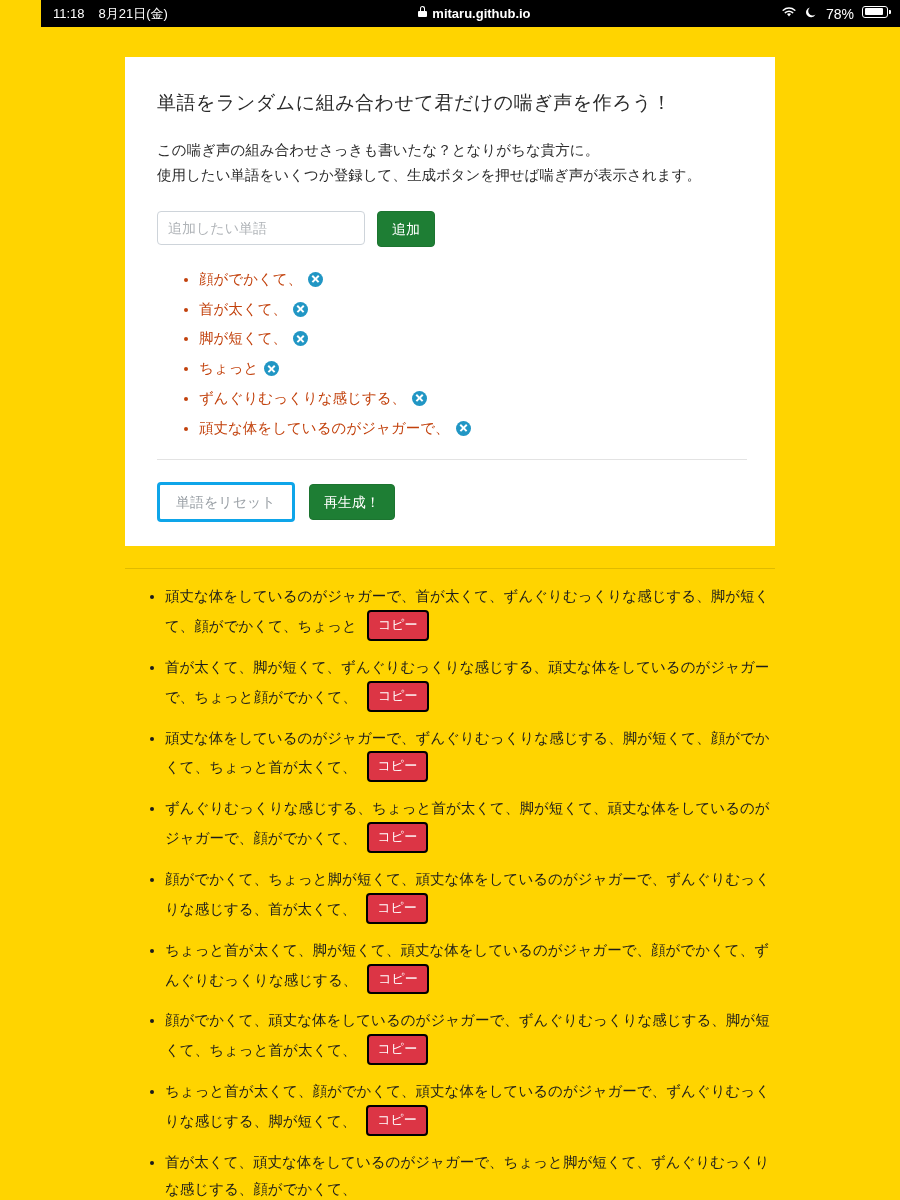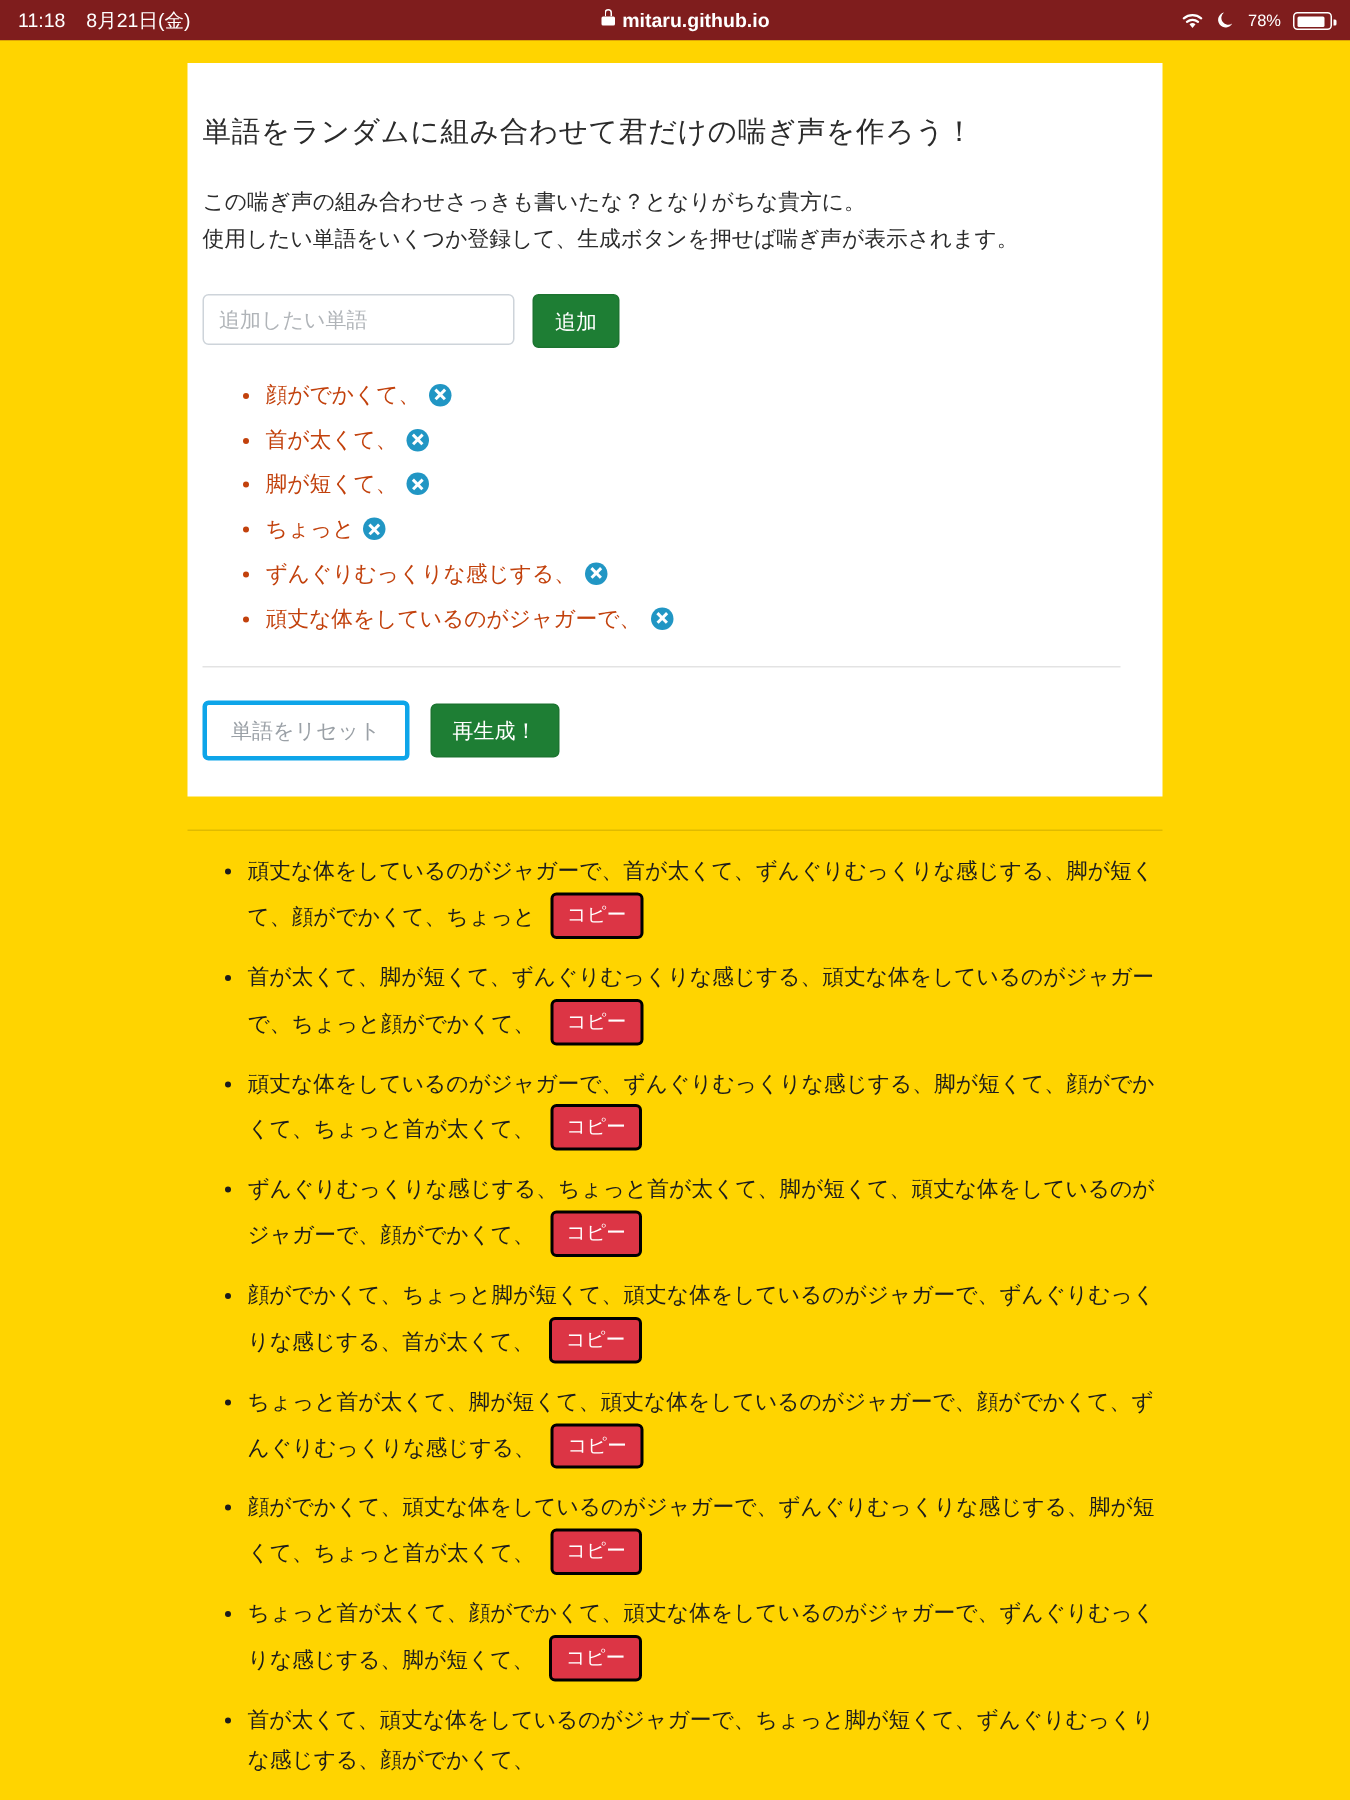--- a/index.html
+++ b/index.html
@@ -10,49 +10,50 @@
     width: 900px;
     height: 1200px;
     background: #FFD400;
     font-family: "Liberation Sans", sans-serif;
     overflow: hidden;
   }
 
   
   .statusbar {
     height: 27px;
-    background: #7f1d1d;
+    background: #000000;
     color: #ffffff;
     display: flex;
     align-items: center;
     font-size: 13px;
     padding: 0 12px;
     box-sizing: border-box;
+    margin-left: 41px;
   }
   .statusbar .left {
     display: flex;
     align-items: center;
     gap: 14px;
     white-space: nowrap;
   }
   .statusbar .center {
     flex: 1;
     display: flex;
     align-items: flex-start;
     justify-content: center;
     gap: 5px;
     font-size: 13px;
     font-weight: bold;
   }
   .statusbar .right {
     display: flex;
-    align-items: flex-end;
+    align-items: flex-start;
     gap: 8px;
     white-space: nowrap;
-    font-size: 11px;
+    font-size: 14px;
   }
   .lock-icon {
     display: inline-block;
     width: 9px;
     height: 11px;
     position: relative;
   }
   .lock-icon::before {
     content: "";
     position: absolute;
@@ -100,22 +101,22 @@
   }
 
   
   .page {
     height: calc(1200px - 27px);
     overflow: hidden;
     background: #FFD400;
   }
   .card {
     background: #ffffff;
-    margin: 15px 125px 0 125px;
-    padding: 28px 28px 24px 10px;
+    margin: 30px 125px 0 125px;
+    padding: 28px 28px 24px 32px;
     box-sizing: border-box;
   }
   .card h1 {
     font-size: 19px;
     font-weight: normal;
     color: #2b2b2b;
     margin: 5px 0 22px 0;
     letter-spacing: 0.5px;
   }
   .lead {

